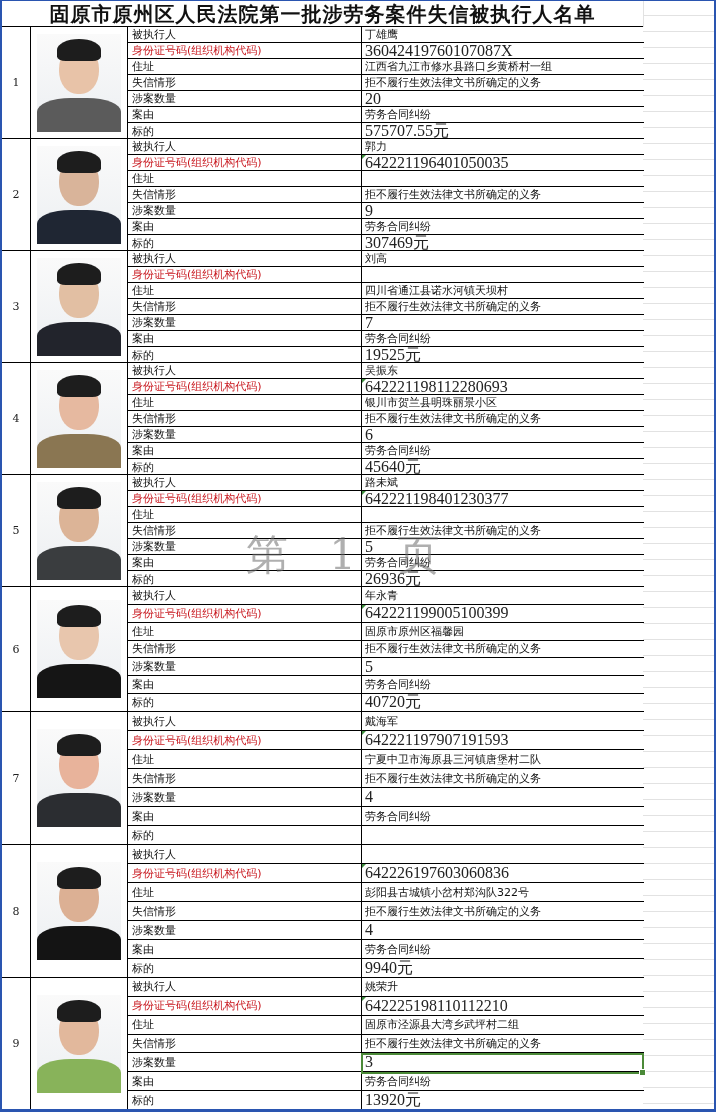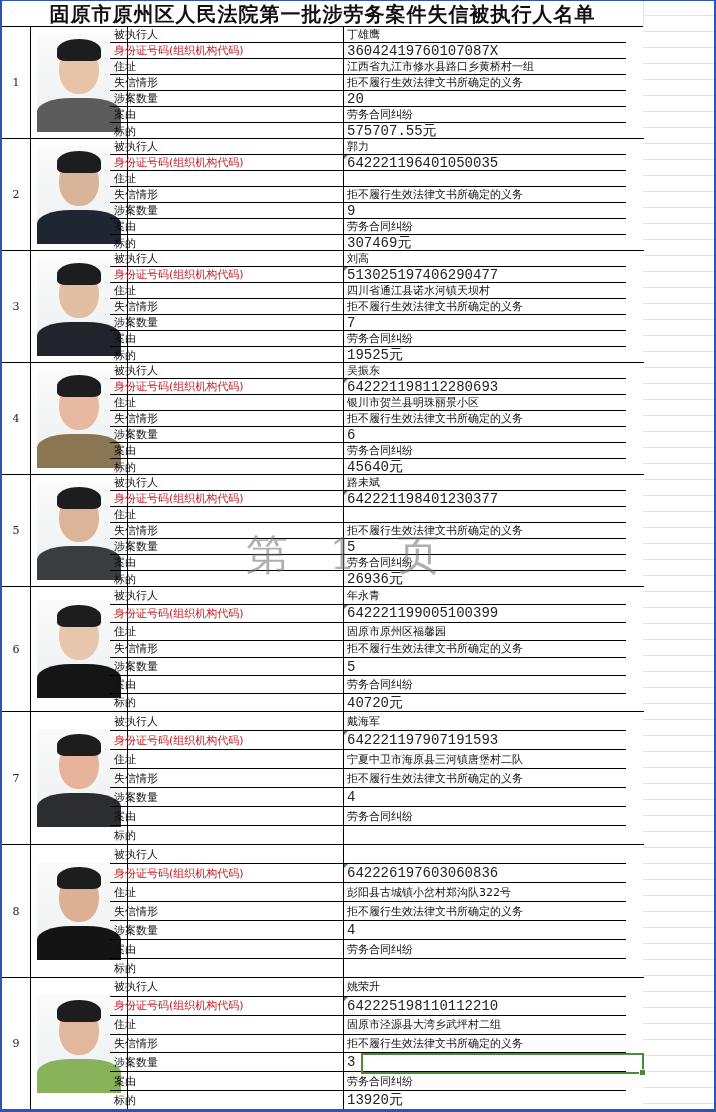--- a/index.html
+++ b/index.html
@@ -26,29 +26,29 @@
   .photo-cell { position: absolute; left: 29px; top: 0; width: 97px; height: 100%; box-sizing: border-box;
                 border-right: 1px solid #000; display: flex; align-items: center; justify-content: center; }
   .photo { width: 84px; height: 98px; position: relative; overflow: hidden; background: #f4f4f4; }
   .photo .bg { position: absolute; inset: 0; background: linear-gradient(#fafafa, #eceff2); }
   .photo .head { position: absolute; left: 22px; top: 10px; width: 40px; height: 50px;
                  border-radius: 50% 50% 46% 46%; }
   .photo .hair { position: absolute; left: 20px; top: 5px; width: 44px; height: 22px;
                  border-radius: 50% 50% 20% 20%; background: #1d1d1d; }
   .photo .body { position: absolute; left: 0; bottom: 0; width: 84px; height: 34px;
                  border-radius: 40% 40% 0 0; }
-  .sub { position: absolute; left: 108px; width: 516px; box-sizing: border-box; }
+  .sub { position: absolute; left: 126px; width: 516px; box-sizing: border-box; }
   .row { position: relative; display: flex; box-sizing: border-box; border-bottom: 1px solid #000; }
   .row:last-child { border-bottom: none; }
   .lbl { width: 234px; box-sizing: border-box; border-right: 1px solid #000; padding-left: 4px;
          font-size: 11px; color: #111; white-space: nowrap; overflow: hidden; display: flex; align-items: center; }
   .lbl.red { color: #c8161d; }
   .val { width: 282px; box-sizing: border-box; padding-left: 3px; font-size: 11px; color: #111;
          white-space: nowrap; overflow: hidden; display: flex; align-items: center; position: relative; }
-  .val.num-val { font-family: Liberation Mono, monospace; font-size: 14px; color: #222; text-align: right; }
+  .val.num-val { font-family: Liberation Serif, serif; font-size: 16px; color: #222; text-align: right; }
   .tri { position: absolute; left: 0; top: 0; width: 0; height: 0;
          border-top: 4px solid #3f8f3f; border-right: 4px solid transparent; }
   .selected { position: absolute; left: 361px; top: 1053px; width: 283px; height: 21px; box-sizing: border-box;
               border: 2px solid #4b8a38; z-index: 20; pointer-events: none; }
   .selected .handle { position: absolute; right: -4px; bottom: -4px; width: 5px; height: 5px;
                       background: #4b8a38; border: 1px solid #fff; }
   .watermark { position: absolute; left: 246px; top: 520px; font-family: "DejaVu Serif", "Liberation Serif", serif;
                font-size: 42px; color: rgba(110,110,110,0.55); letter-spacing: 14px; z-index: 30; pointer-events: none;
                white-space: nowrap; line-height: 70px; }
 </style>
@@ -181,24 +181,20 @@
       </div>
       <div class="sub" style="top: 0px; height: 112px;">
         <div class="row" style="height: 16px;">
           <div class="lbl">被执行人</div>
           <div class="val">
             <span>刘高</span>
           </div>
         </div>
         <div class="row" style="height: 16px;">
           <div class="lbl red">身份证号码(组织机构代码)</div>
-          <div class="val num-val">
-            <span>513025197406290477</span>
-            <span class="tri"></span>
-          </div>
         </div>
         <div class="row" style="height: 16px;">
           <div class="lbl">住址</div>
           <div class="val">
             <span>四川省通江县诺水河镇天坝村</span>
           </div>
         </div>
         <div class="row" style="height: 16px;">
           <div class="lbl">失信情形</div>
           <div class="val">
@@ -483,20 +479,23 @@
           </div>
         </div>
         <div class="row" style="height: 19px;">
           <div class="lbl">案由</div>
           <div class="val">
             <span>劳务合同纠纷</span>
           </div>
         </div>
         <div class="row" style="height: 19px;">
           <div class="lbl">标的</div>
+          <div class="val num-val">
+            <span>9940元</span>
+          </div>
         </div>
       </div>
     </div>
     <div class="entry" style="top: 951px; height: 132px;">
       <div class="num">9</div>
       <div class="photo-cell">
         <div class="photo">
           <div class="bg"></div>
           <div class="body" style="background:#88b35a"></div>
           <div class="head" style="background:#e2b89c"></div>

